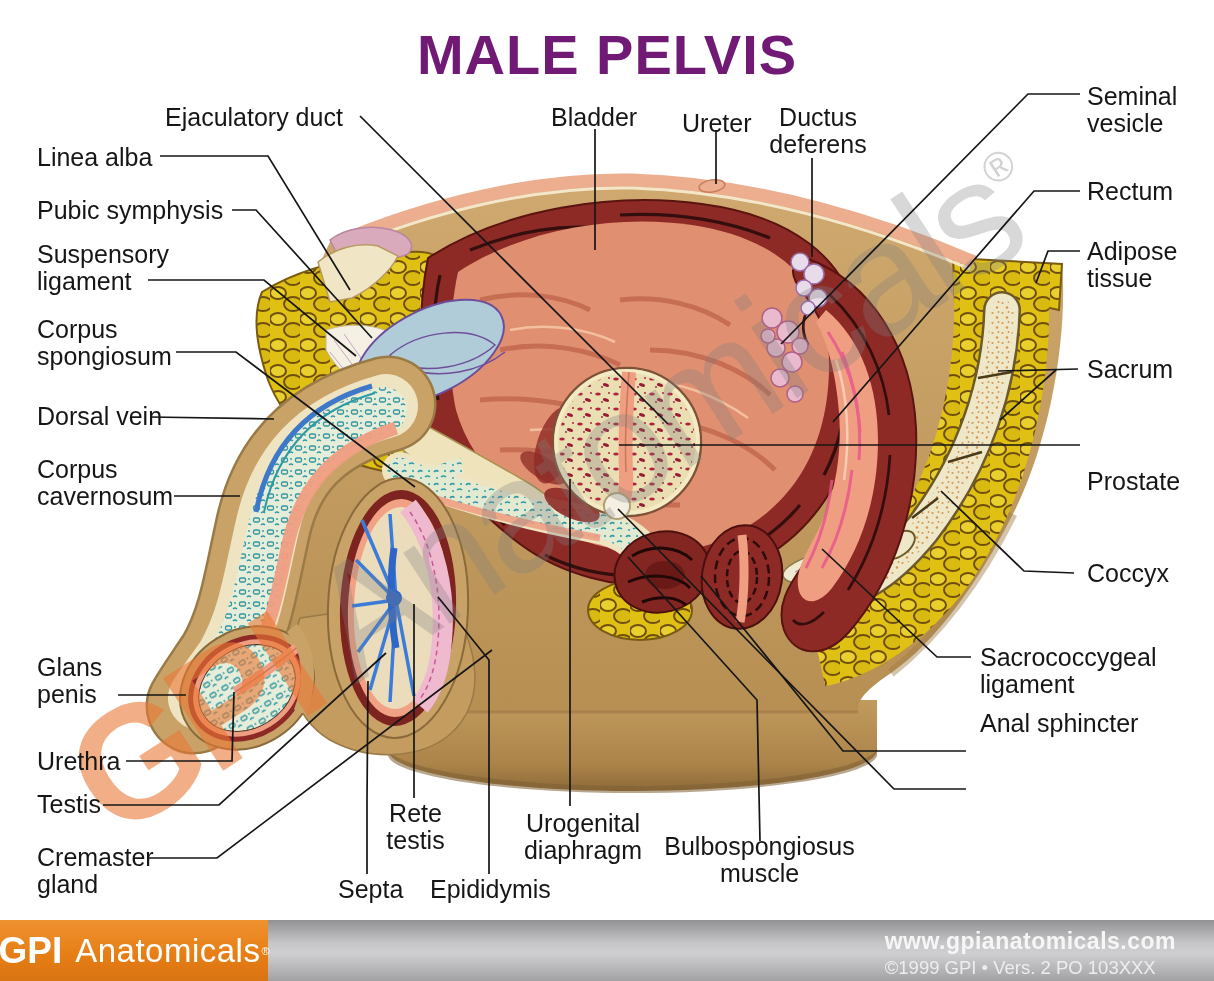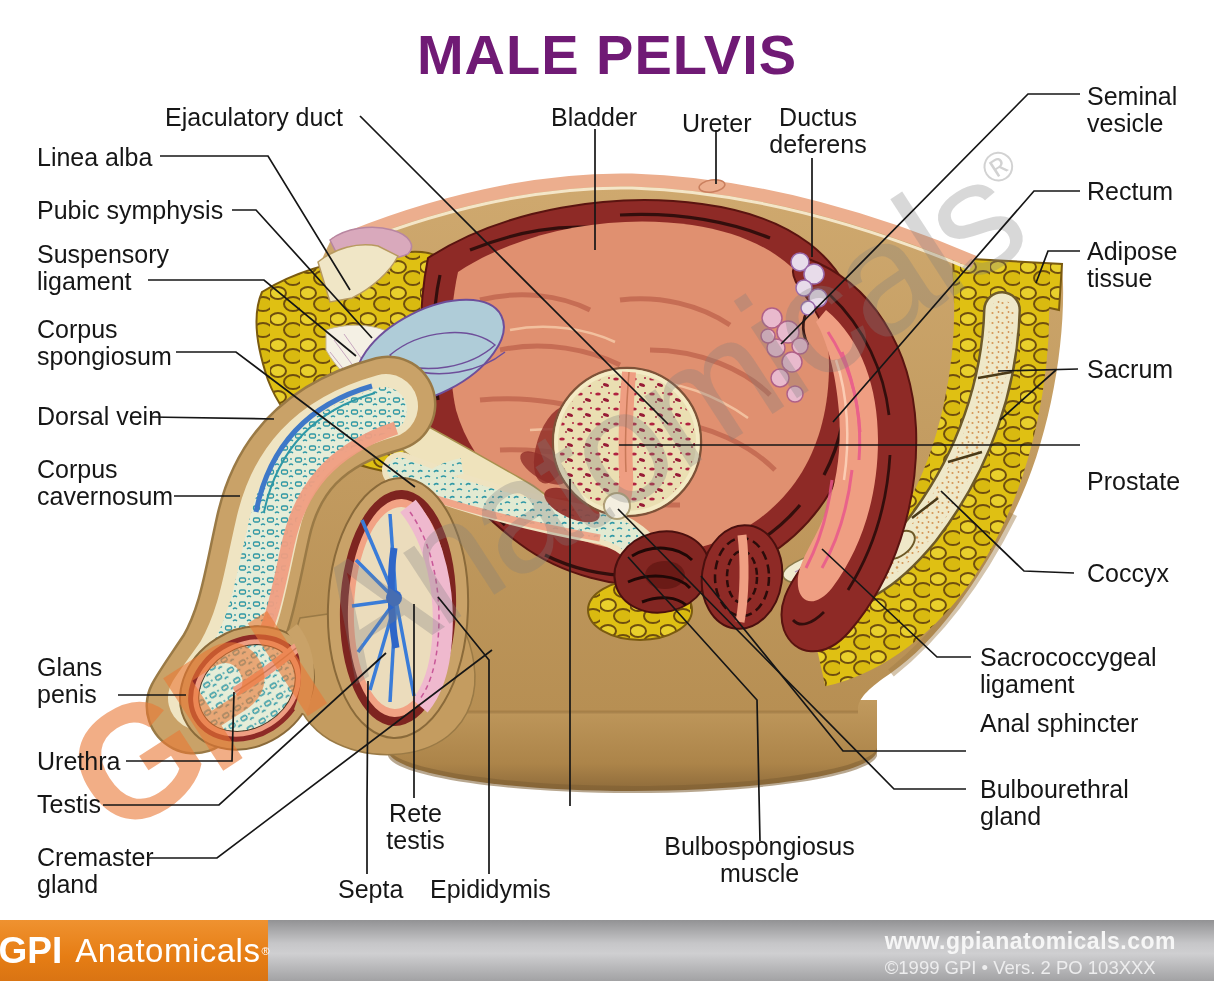--- a/index.html
+++ b/index.html
@@ -342,24 +342,24 @@
   <div class="lbl" style="left:682px;top:104px;margin-top:6px;">Ureter</div>
   <div class="lbl ctr" style="left:768px;top:104px;width:100px;">Ductus deferens</div>
   <div class="lbl" style="left:1087px;top:83px;width:110px;">Seminal vesicle</div>
   <div class="lbl" style="left:1087px;top:178px;">Rectum</div>
   <div class="lbl" style="left:1087px;top:238px;width:110px;">Adipose tissue</div>
   <div class="lbl" style="left:1087px;top:356px;">Sacrum</div>
   <div class="lbl" style="left:1087px;top:432px;margin-top:36px;">Prostate</div>
   <div class="lbl" style="left:1087px;top:560px;">Coccyx</div>
   <div class="lbl" style="left:980px;top:644px;width:190px;">Sacrococcygeal ligament</div>
   <div class="lbl" style="left:980px;top:710px;width:200px;">Anal sphincter</div>
-  <div class="lbl" style="left:980px;top:776px;width:170px;">Bulbourethral gland</div>
   <div class="lbl ctr" style="left:378px;top:800px;width:75px;">Rete testis</div>
   <div class="lbl" style="left:338px;top:876px;">Septa</div>
   <div class="lbl" style="left:430px;top:876px;">Epididymis</div>
+  <div class="lbl ctr" style="left:518px;top:810px;width:130px;">Urogenital diaphragm</div>
   <div class="lbl ctr" style="left:652px;top:833px;width:215px;">Bulbospongiosus muscle</div>
 
   <div class="footer">
     <div class="footer-left">
         <span class="brand-gpi">GPI</span>
         <span class="brand-divider"></span>
         <span class="brand-rest">Anatomicals</span>
         <span class="brand-reg">®</span>
       </div>
     <div class="footer-right">

